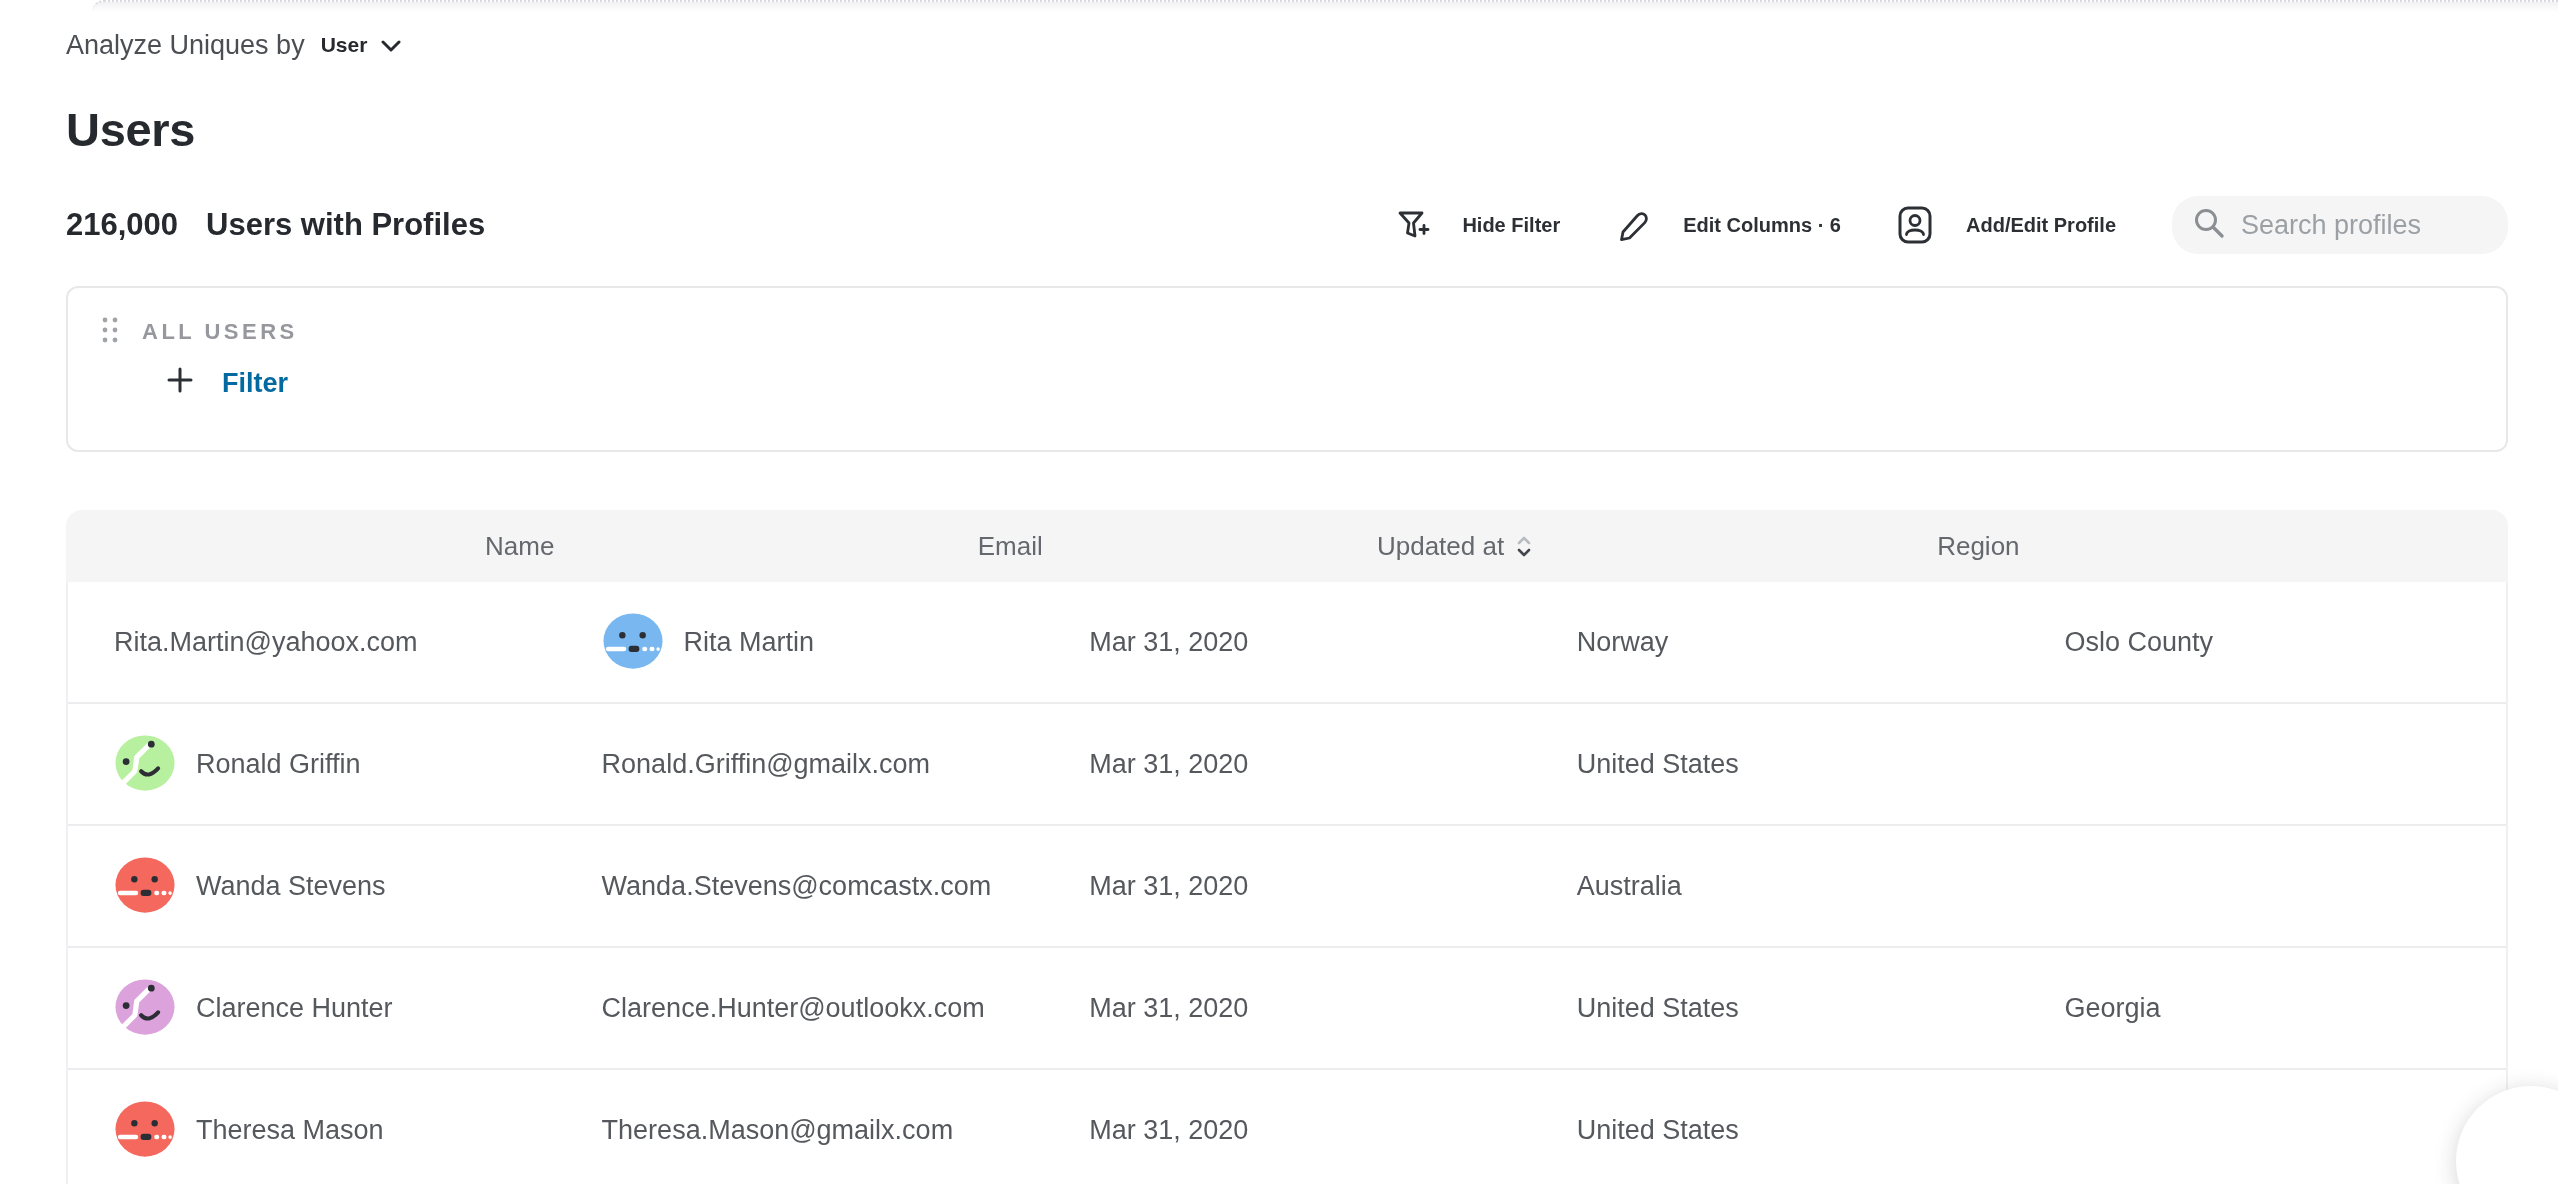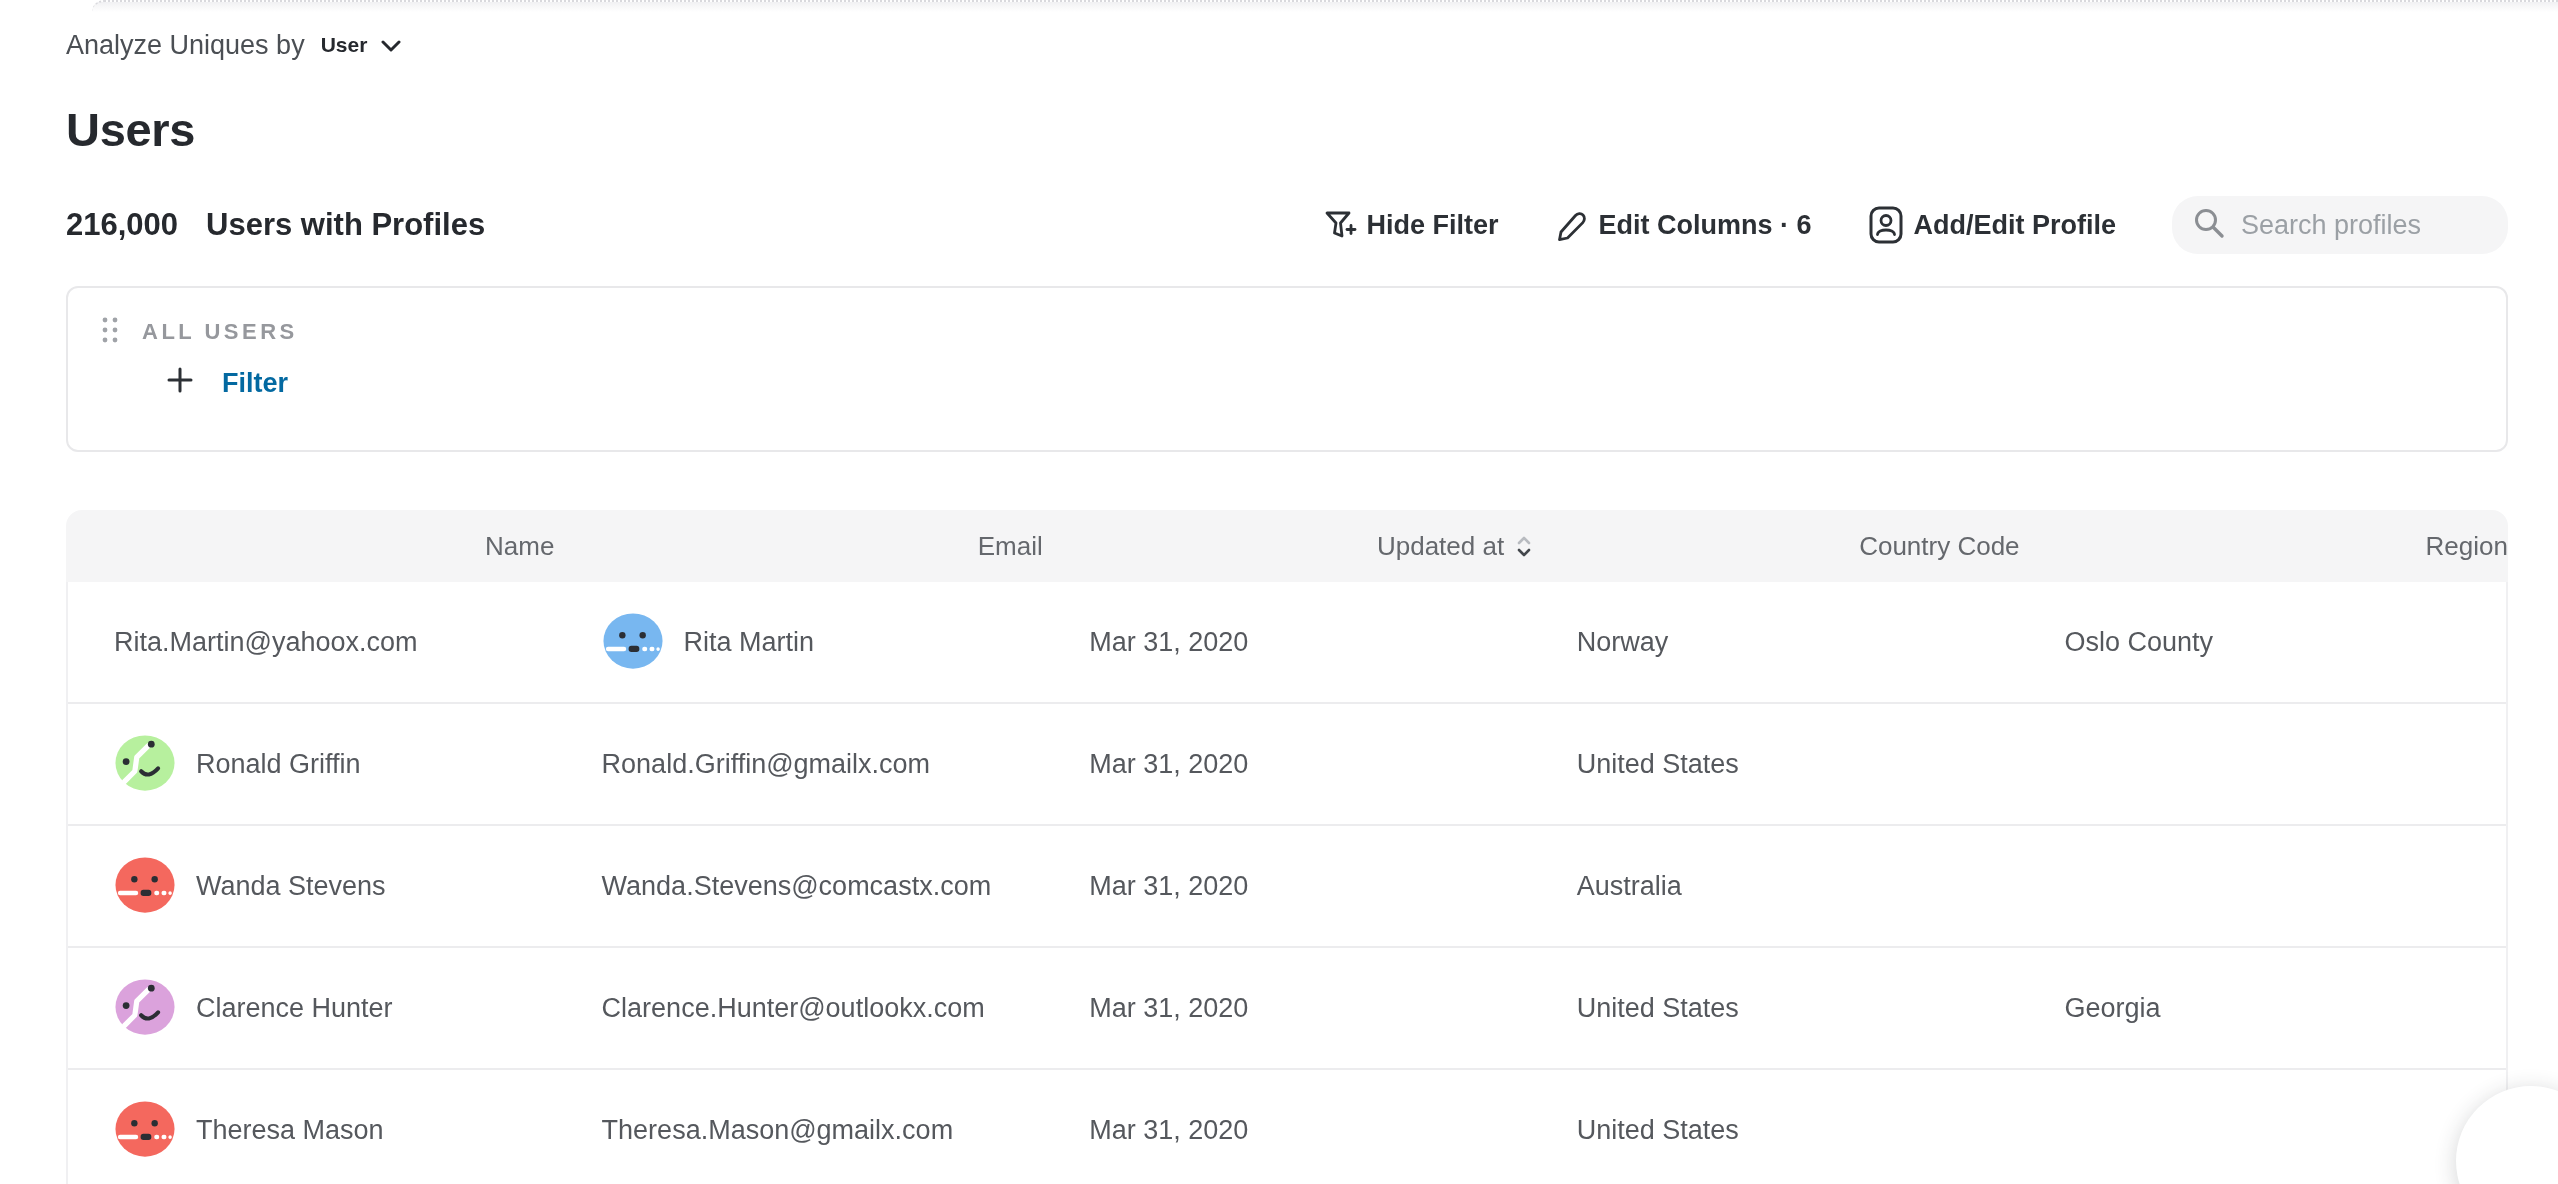--- a/index.html
+++ b/index.html
@@ -30,22 +30,22 @@
   
   h1.page-title { margin-top:40px; font-size:47px; line-height:56px; font-weight:700; color:#26292e; letter-spacing:-0.3px; }
 
   
   .controls-row { margin-top:36px; height:62px; display:flex; align-items:center; justify-content:space-between; }
   .stats { display:flex; align-items:baseline; gap:28px; font-size:31px; color:#26292e; }
   .stats .count { font-weight:700; }
   .stats .label { font-weight:600; }
   .toolbar { display:flex; align-items:center; gap:56px; }
   .tb-btn {
-    display:flex; align-items:center; gap:8px; background:none; border:none; cursor:pointer;
-    font-family:inherit; font-size:27px; font-weight:600; color:#2c3035; white-space:nowrap;
+    display:flex; align-items:center; gap:31px; background:none; border:none; cursor:pointer;
+    font-family:inherit; font-size:20px; font-weight:600; color:#2c3035; white-space:nowrap;
   }
   .tb-btn svg { display:block; }
   .search-box {
     width:336px; height:58px; border-radius:26px; background:#f5f5f6;
     display:flex; align-items:center; padding:0 18px 0 20px; gap:15px;
   }
   .search-box input {
     flex:1; min-width:0; border:none; background:transparent; outline:none;
     font-family:inherit; font-size:27px; color:#3a3e43;
   }
@@ -197,23 +197,20 @@
         <span class="sort-icon">
           <svg width="14" height="9" viewBox="0 0 14 9">
               <polyline points="2,7 7,2 12,7" fill="none" stroke="#b8bbc0" stroke-width="2.6" stroke-linecap="round" stroke-linejoin="round"></polyline>
             </svg>
           <svg width="14" height="9" viewBox="0 0 14 9">
               <polyline points="2,2 7,7 12,2" fill="none" stroke="#43474c" stroke-width="2.6" stroke-linecap="round" stroke-linejoin="round"></polyline>
             </svg>
         </span>
       </div>
       <div class="th">
-        <span>Country Code</span>
-      </div>
-      <div class="th">
         <span>Region</span>
       </div>
     </div>
     <div class="tbody">
   <div class="trow">
     <div class="cell">Rita.Martin@yahoox.com</div>
     <div class="cell name-cell">
       <span class="avatar">
               <svg viewBox="0 0 64 64" width="62" height="62">
     <ellipse cx="32" cy="31" rx="30.5" ry="28.5" fill="#78b7f0"></ellipse>

